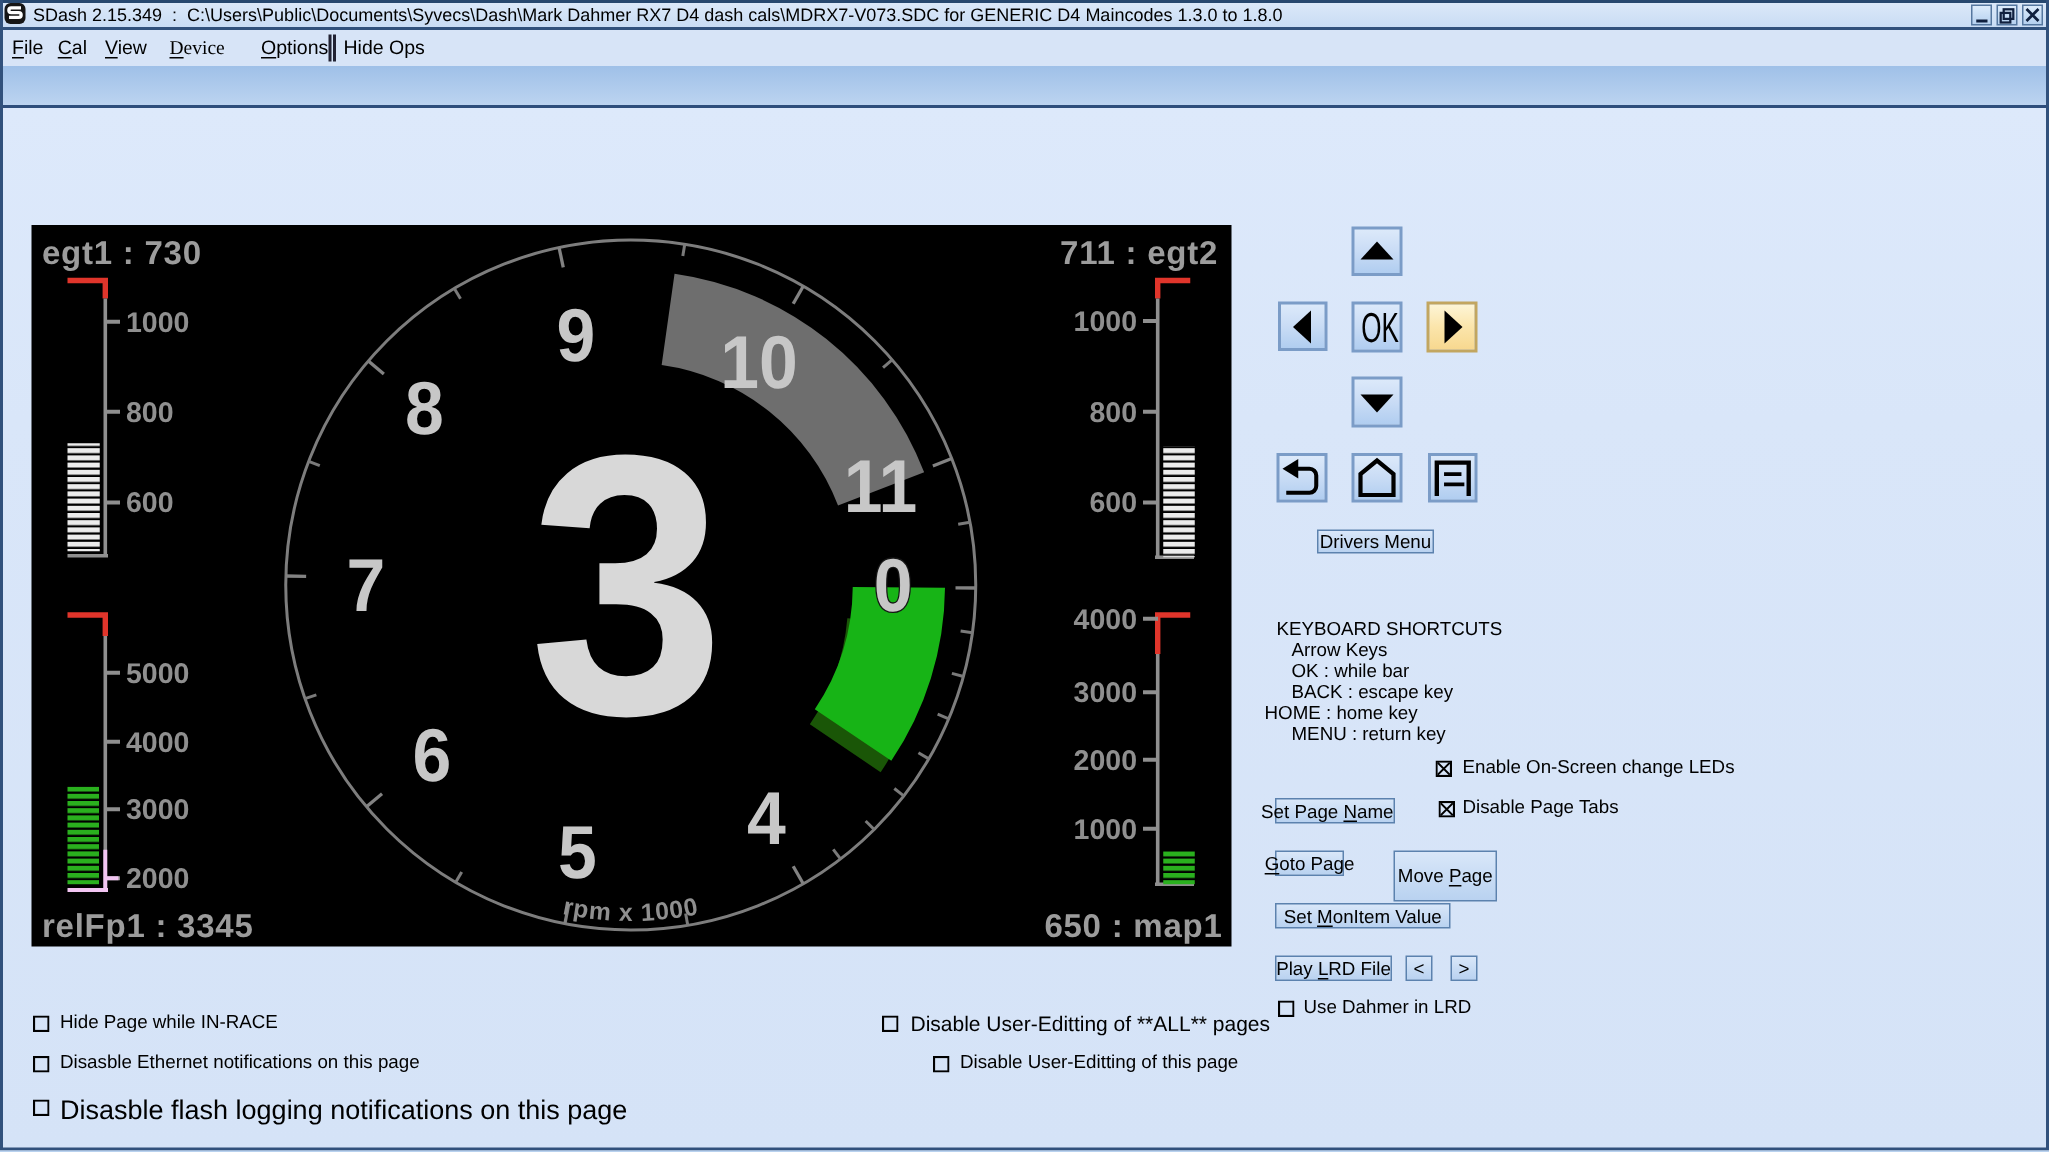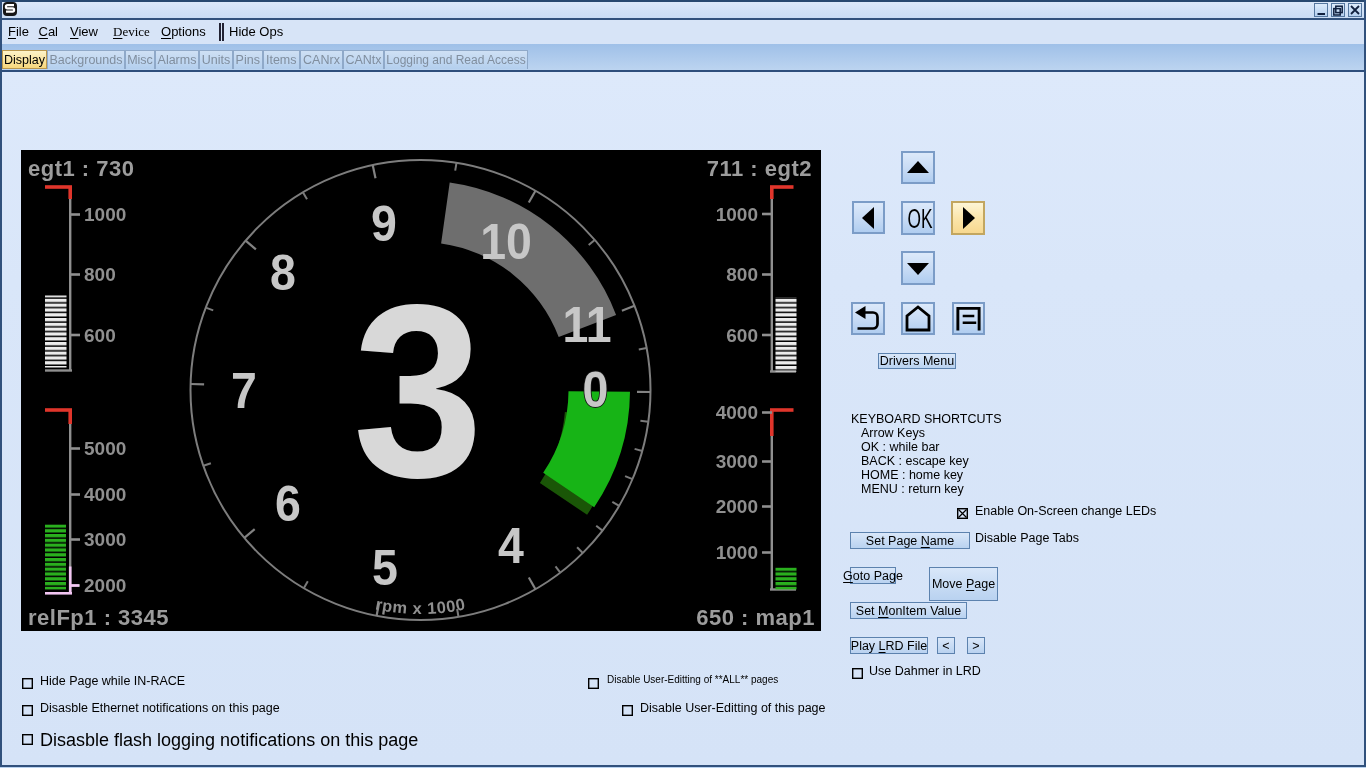--- a/index.html
+++ b/index.html
@@ -49,20 +49,21 @@
 .cb{width:11px;height:11px;}
 u{text-decoration:underline;text-underline-offset:1.5px;}
 </style>
 </head>
 <body>
 <div id="win">
  <div class="abs" id="titlebar"></div>
  <div class="abs" id="appicon"><svg width="14" height="14" viewBox="0 0 14 14">
         <path d="M11 3.2H4.5a1.6 1.6 0 0 0 0 3.2h5a1.6 1.6 0 0 1 0 3.2H3" fill="none" stroke="#fff" stroke-width="2.2"></path>
       </svg></div>
+ <div class="abs" id="titletext">SDash 2.15.349  :  C:\Users\Public\Documents\Syvecs\Dash\Mark Dahmer RX7 D4 dash cals\MDRX7-V073.SDC for GENERIC D4 Maincodes 1.3.0 to 1.8.0</div>
  <div class="abs winbtn" style="left:1314px;">
       <svg width="12" height="12">
         <path d="M2.5 10h7.5" stroke="#10203e" stroke-width="2"></path>
       </svg>
     </div>
  <div class="abs winbtn" style="left:1331px;">
       <svg width="12" height="12">
         <g fill="none" stroke="#10203e" stroke-width="1.5">
           <rect x="3.8" y="2.2" width="6.4" height="6.4"></rect>
           <rect x="1.8" y="4.6" width="6.4" height="6.4"></rect>
@@ -73,38 +74,25 @@
       <svg width="12" height="12">
         <path d="M2 2l8 8M10 2l-8 8" stroke="#10203e" stroke-width="1.8"></path>
       </svg>
     </div>
 
  <div class="abs" id="menubar"></div>
  <div class="abs menuitem" style="left:8px;"><u>F</u>ile</div>
  <div class="abs menuitem" style="left:38.5px;"><u>C</u>al</div>
  <div class="abs menuitem" style="left:70px;"><u>V</u>iew</div>
  <div class="abs menuitem" style="left:113px;font-family:Liberation Serif, serif;"><u>D</u>evice</div>
- <div class="abs menuitem" style="left:161px;"><u>O</u>ptions</div>
+ <div class="abs menuitem" style="left:174px;"><u>O</u>ptions</div>
  <div class="abs" id="grip"></div>
  <div class="abs" id="mathops">Hide Ops</div>
 
  <div class="abs" id="tabstrip"></div>
- <div class="abs" id="tabs">
-  <div style="width:2px;"></div>
-  <div class="tab active" style="width:45px;">Display</div>
-  <div class="tab" style="width:78px;">Backgrounds</div>
-  <div class="tab" style="width:30px;">Misc</div>
-  <div class="tab" style="width:44px;">Alarms</div>
-  <div class="tab" style="width:34px;">Units</div>
-  <div class="tab" style="width:29.5px;">Pins</div>
-  <div class="tab" style="width:37.5px;">Items</div>
-  <div class="tab" style="width:43px;">CANrx</div>
-  <div class="tab" style="width:41px;">CANtx</div>
-  <div class="tab" style="width:144px;font-size:12px;">Logging and Read Access</div>
- </div>
  <div class="abs" id="tabline"></div>
  <div class="abs" id="content"></div>
  <div class="abs" id="sideL"></div>
  <div class="abs" id="sideR"></div>
  <div class="abs" id="botline"></div>
  <div class="abs" id="botstrip"></div>
 
  <div class="abs" id="dash"><svg width="800" height="481" viewBox="0 0 800 481">
 <defs>
 <pattern id="ws" width="30" height="4.8" patternUnits="userSpaceOnUse">
@@ -253,35 +241,35 @@
         <path d="M4 27V4h22v23" fill="none" stroke="#000" stroke-width="3"></path>
         <path d="M9 12h12M9 19h14" stroke="#000" stroke-width="2.6"></path>
       </svg>
     </div>
  <div class="abs smallbtn" style="left:878px;top:353px;width:78px;height:16px;font-size:12.5px;">Drivers Menu</div>
 
  <div class="abs txt" style="left:851px;top:412px;">KEYBOARD SHORTCUTS</div>
  <div class="abs txt" style="left:861px;top:426px;">Arrow Keys</div>
  <div class="abs txt" style="left:861px;top:440px;">OK : while bar</div>
  <div class="abs txt" style="left:861px;top:454px;">BACK : escape key</div>
- <div class="abs txt" style="left:861px;top:468px;">HOME : home key</div>
+ <div class="abs txt" style="left:843px;top:468px;">HOME : home key</div>
  <div class="abs txt" style="left:861px;top:482px;">MENU : return key</div>
 
  <div class="abs cb" style="left:957px;top:505px;"><svg width="11" height="11">
         <rect x="0.7" y="0.7" width="9.6" height="9.6" fill="none" stroke="#000" stroke-width="1.4"></rect>
         <path d="M1.5 1.5l8 8M9.5 1.5l-8 8" stroke="#000" stroke-width="1.2"></path>
       </svg></div>
  <div class="abs txt" style="left:975px;top:504px;">Enable On-Screen change LEDs</div>
  <div class="abs cb" style="left:959px;top:532px;"><svg width="11" height="11">
         <rect x="0.7" y="0.7" width="9.6" height="9.6" fill="none" stroke="#000" stroke-width="1.4"></rect>
         <path d="M1.5 1.5l8 8M9.5 1.5l-8 8" stroke="#000" stroke-width="1.2"></path>
       </svg></div>
  <div class="abs txt" style="left:975px;top:531px;">Disable Page Tabs</div>
 
- <div class="abs smallbtn" style="left:850px;top:532px;width:120px;height:17px;">
+ <div class="abs smallbtn" style="left:850px;top:532px;width:80px;height:17px;justify-content:flex-end;">
       <span>Set Page <u>N</u>ame</span>
     </div>
  <div class="abs smallbtn" style="left:850px;top:567px;width:46px;height:17px;justify-content:center;">
       <span><u>G</u>oto Page</span>
     </div>
  <div class="abs smallbtn" style="left:929px;top:567px;width:69px;height:34px;">
       <span>Move <u>P</u>age</span>
     </div>
  <div class="abs smallbtn" style="left:850px;top:602px;width:117px;height:17px;">
       <span>Set <u>M</u>onItem Value</span>
@@ -304,18 +292,18 @@
         <rect x="0.7" y="0.7" width="9.6" height="9.6" fill="none" stroke="#000" stroke-width="1.4"></rect>
       </svg></div>
  <div class="abs txt" style="left:40px;top:700.5px;font-size:12.5px;">Disasble Ethernet notifications on this page</div>
  <div class="abs cb" style="left:22px;top:731px;"><svg width="11" height="11">
         <rect x="0.7" y="0.7" width="9.6" height="9.6" fill="none" stroke="#000" stroke-width="1.4"></rect>
       </svg></div>
  <div class="abs txt" style="left:40px;top:729.5px;font-size:18px;">Disasble flash logging notifications on this page</div>
  <div class="abs cb" style="left:588px;top:675px;"><svg width="11" height="11">
         <rect x="0.7" y="0.7" width="9.6" height="9.6" fill="none" stroke="#000" stroke-width="1.4"></rect>
       </svg></div>
- <div class="abs txt" style="left:607px;top:673.5px;font-size:10px;">Disable User-Editting of **ALL** pages</div>
+ <div class="abs txt" style="left:607px;top:673.5px;font-size:14px;">Disable User-Editting of **ALL** pages</div>
  <div class="abs cb" style="left:622px;top:702px;"><svg width="11" height="11">
         <rect x="0.7" y="0.7" width="9.6" height="9.6" fill="none" stroke="#000" stroke-width="1.4"></rect>
       </svg></div>
  <div class="abs txt" style="left:640px;top:700.5px;font-size:12.5px;">Disable User-Editting of this page</div>
 </div>
 
 </body></html>

